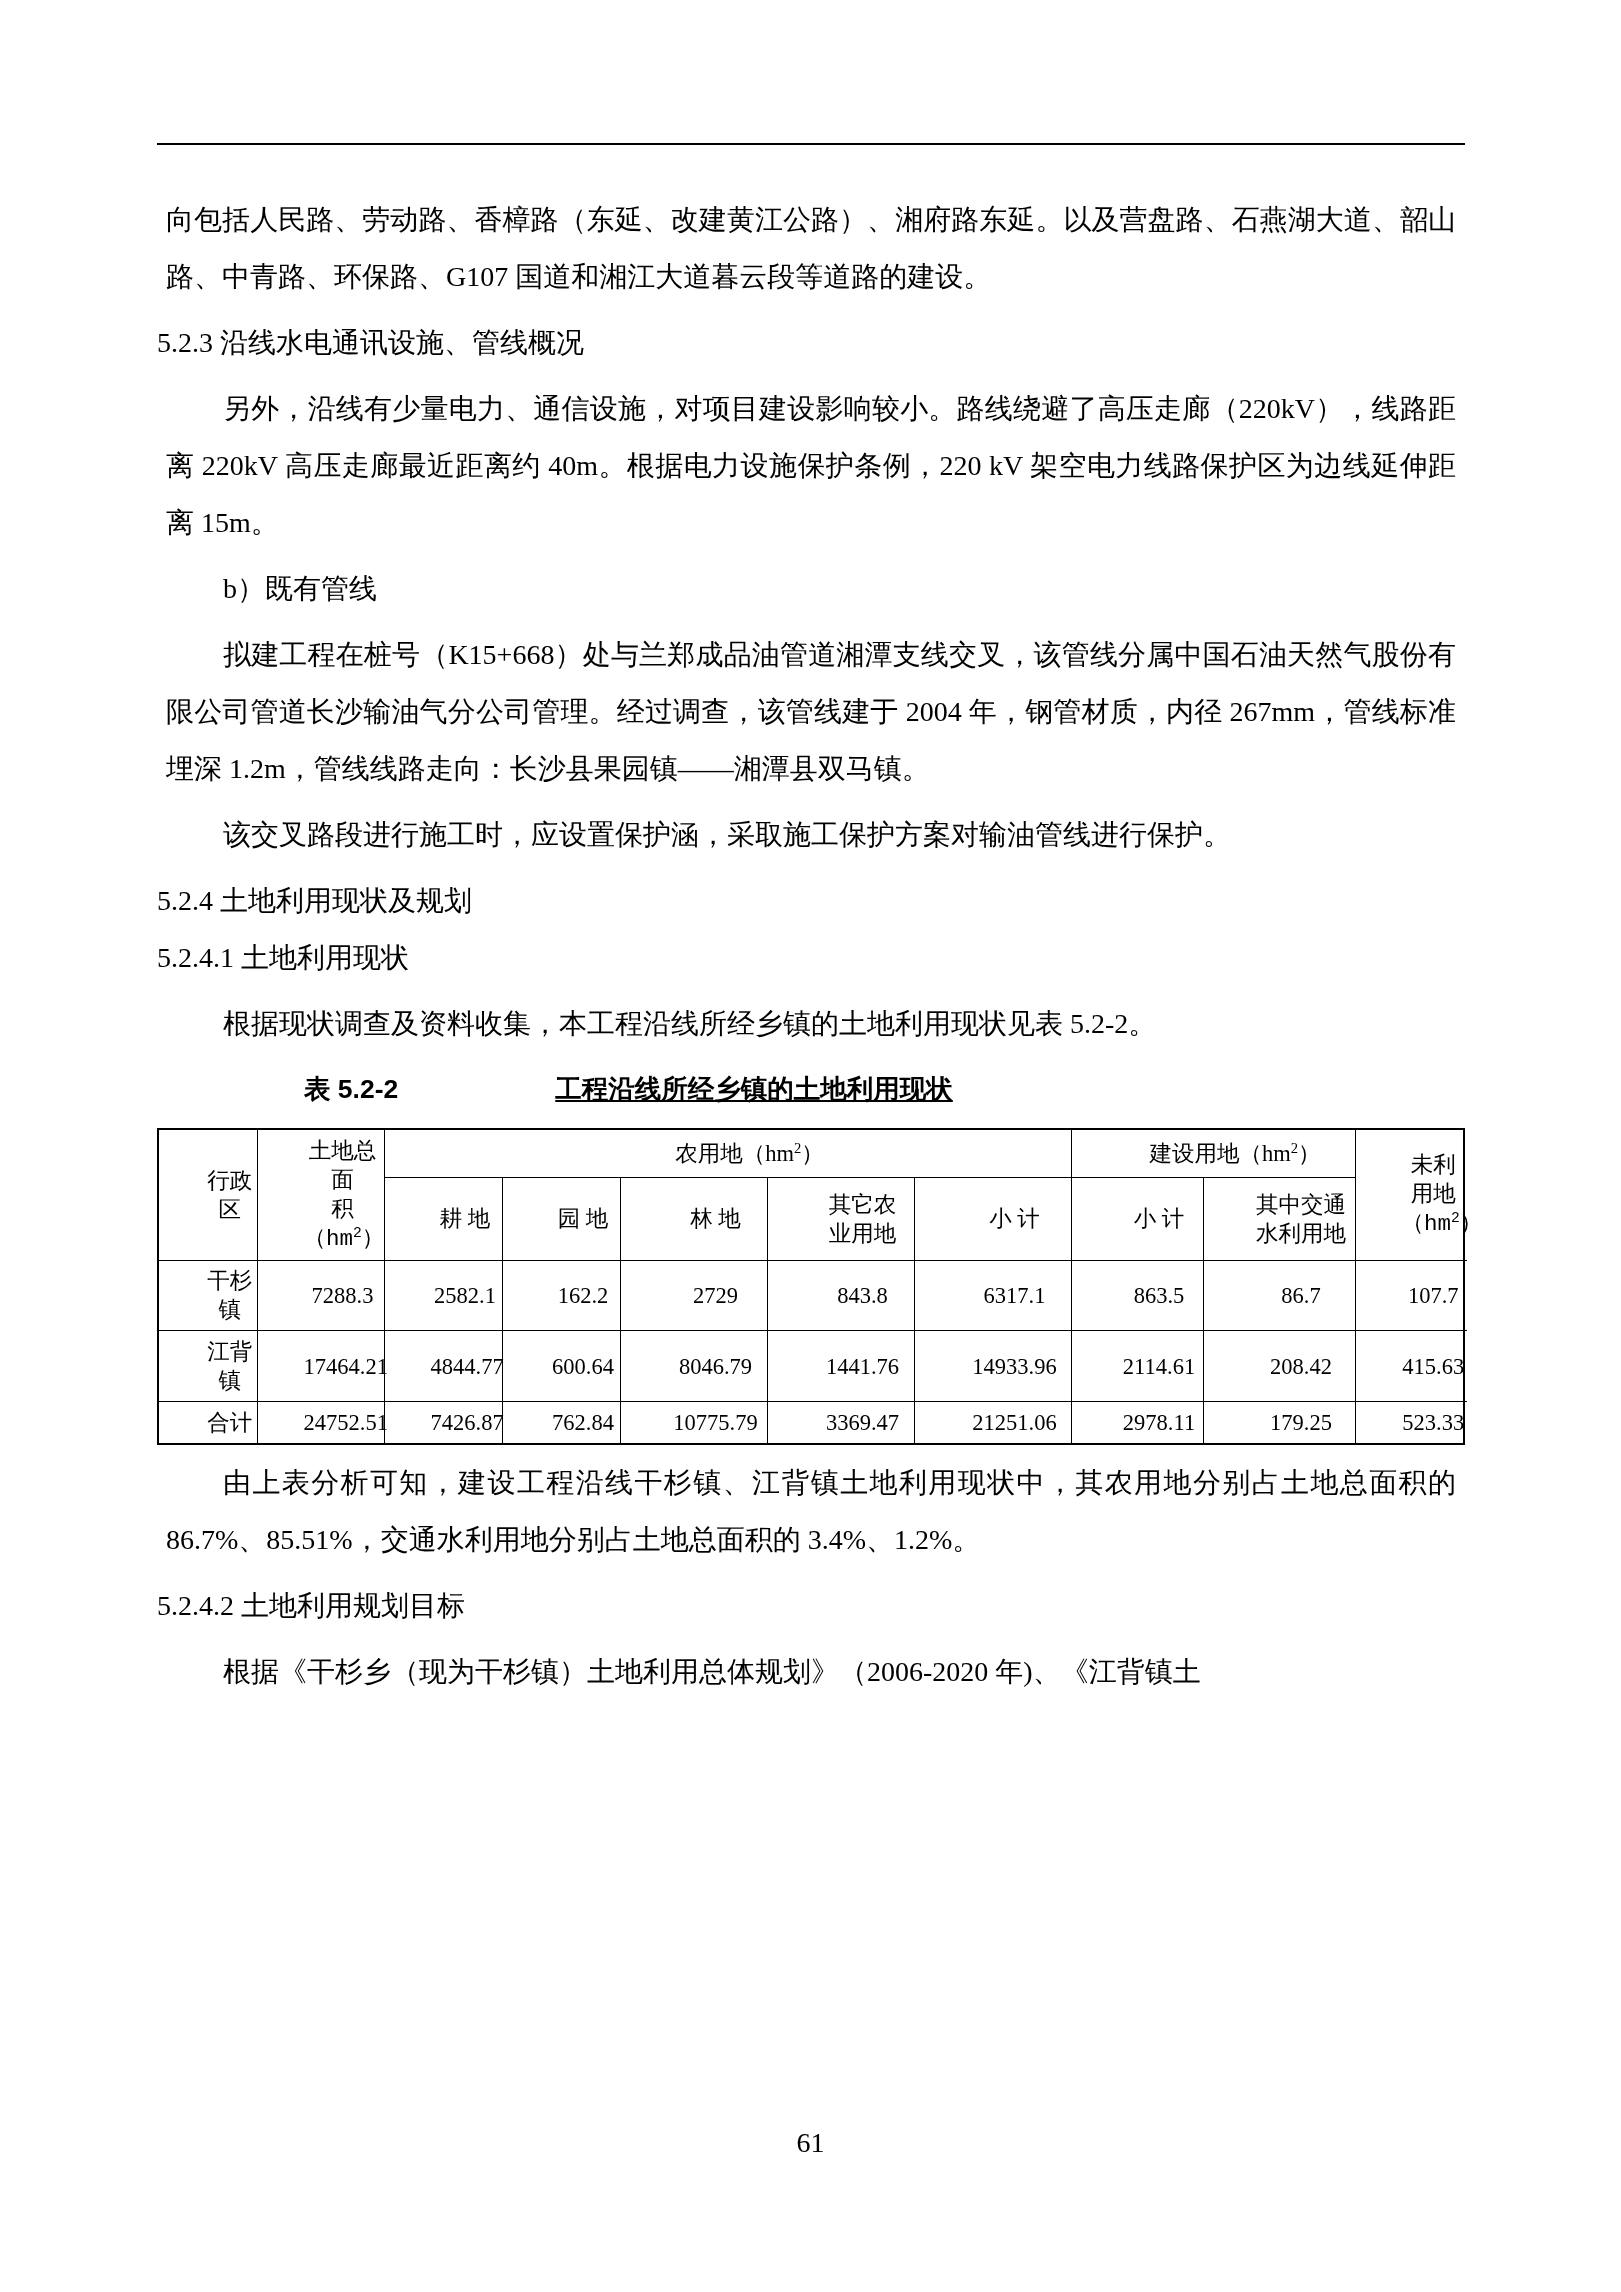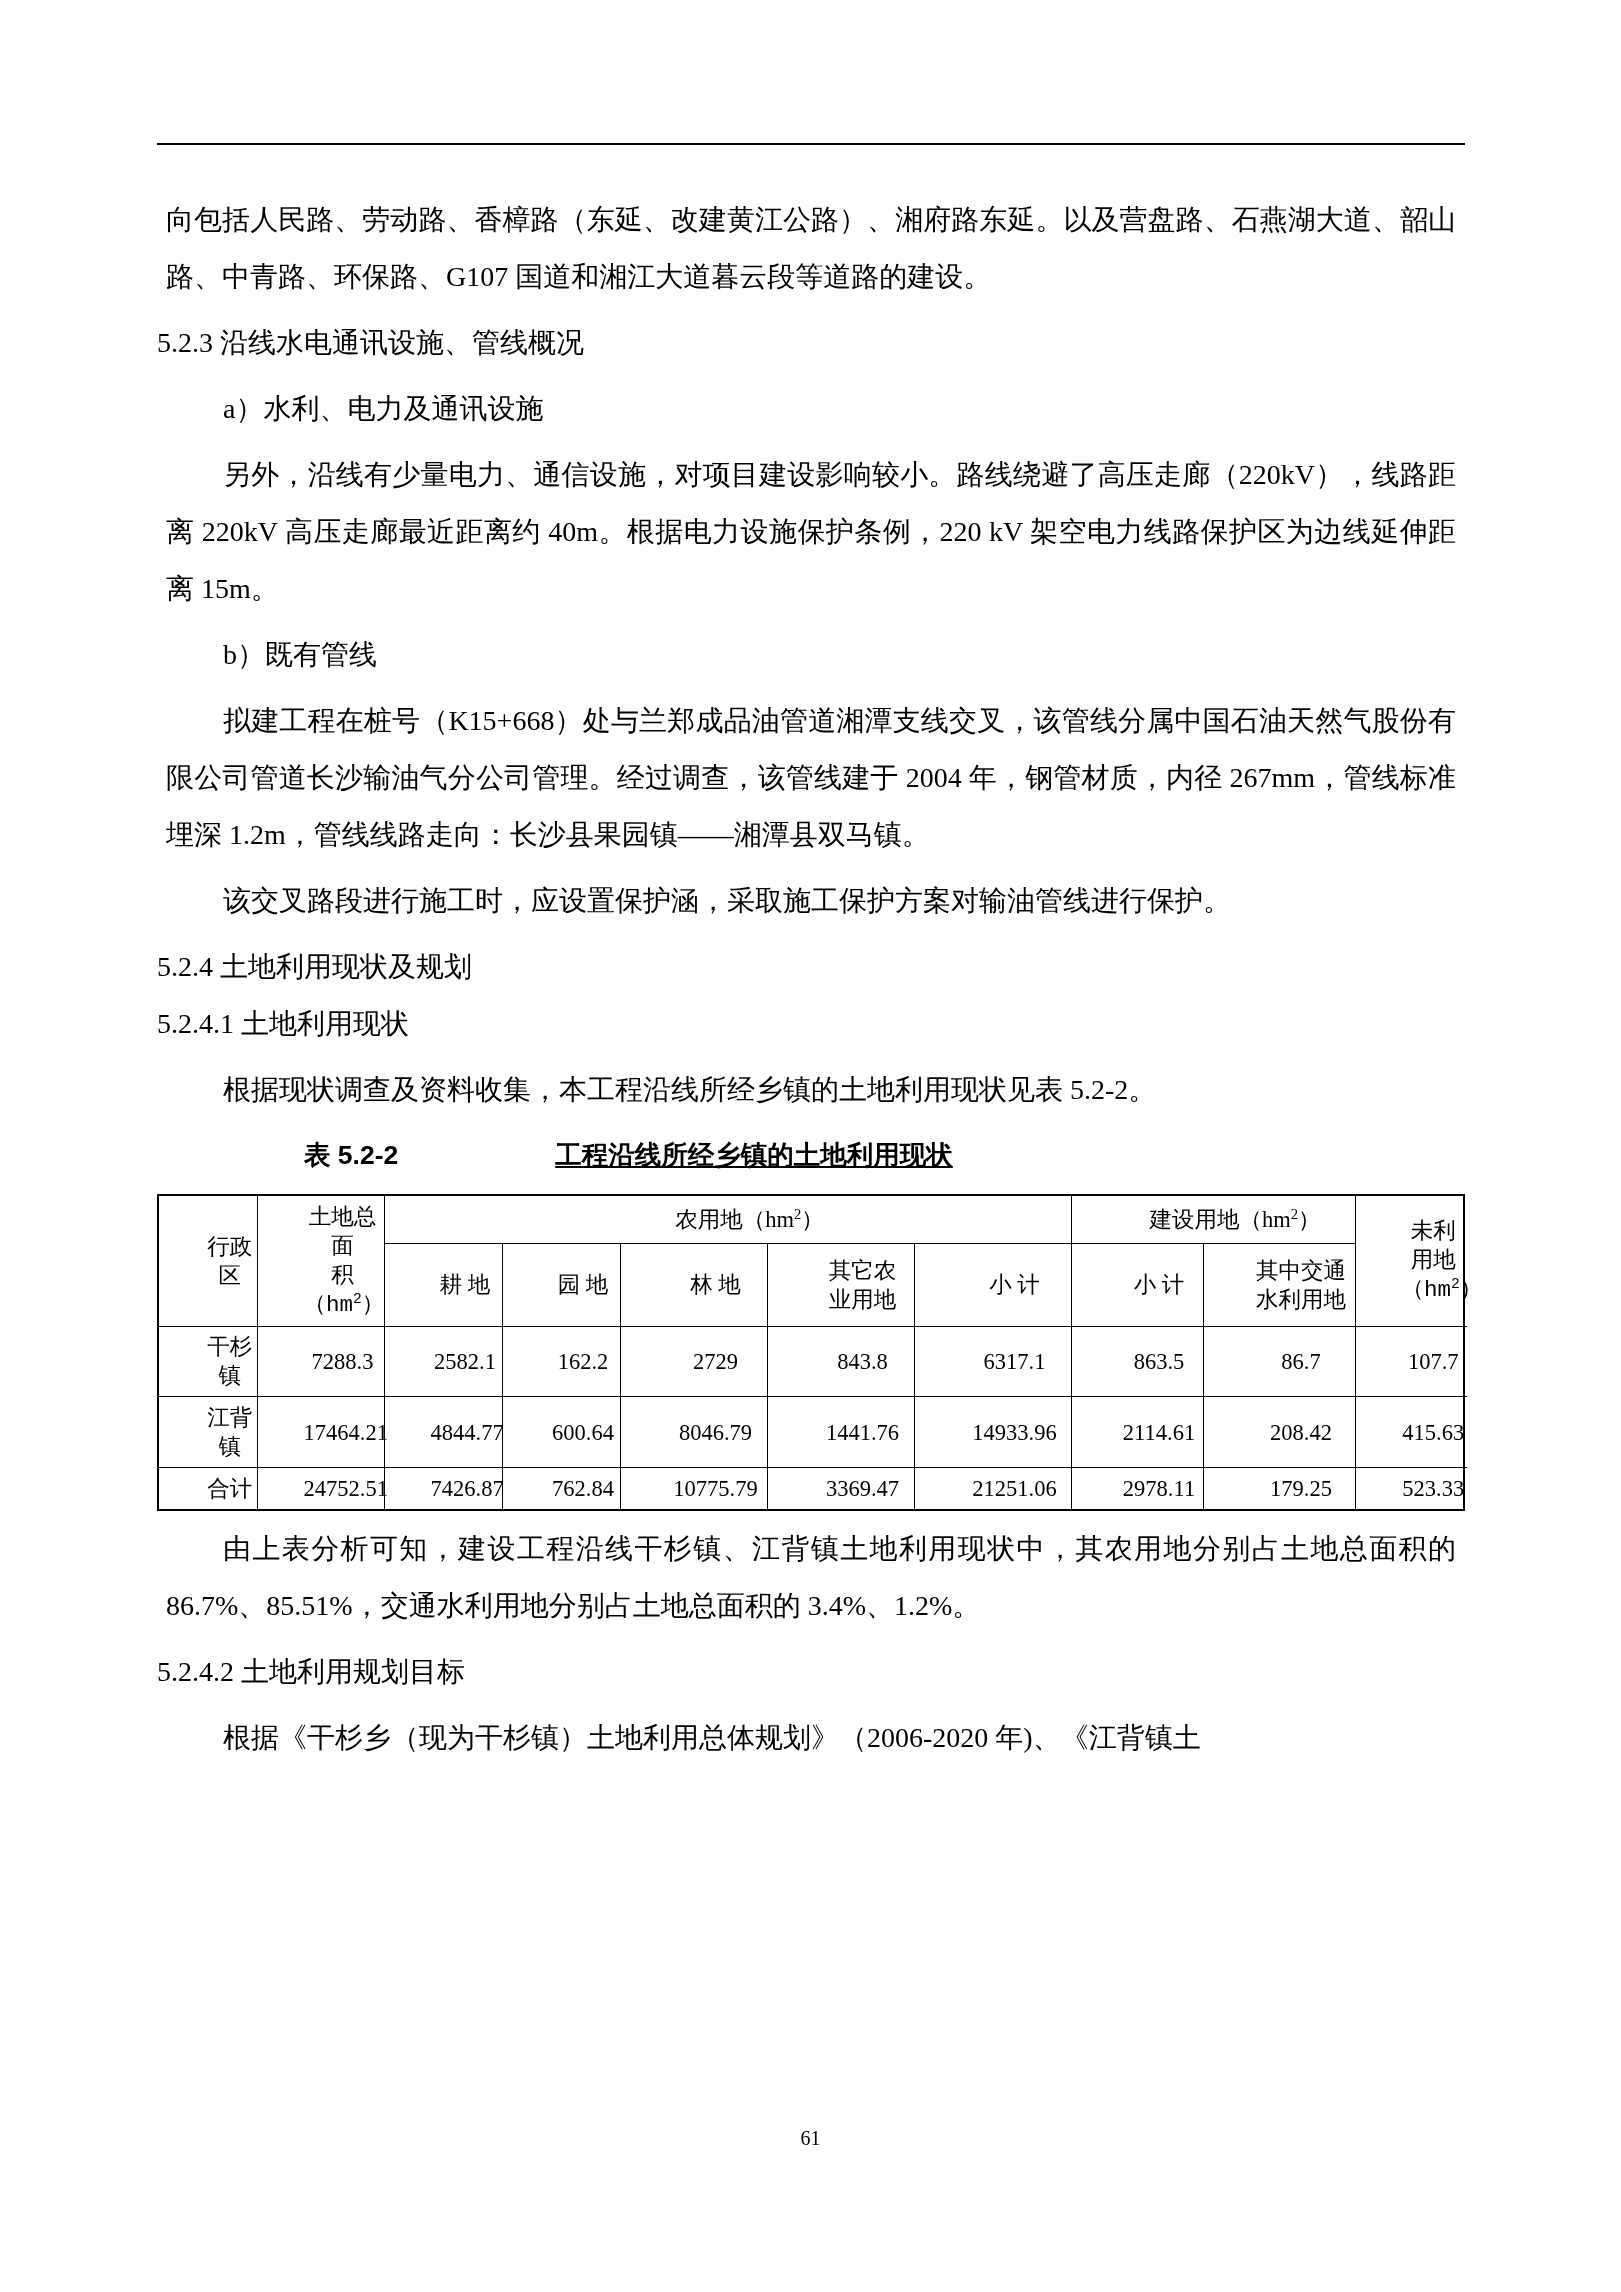--- a/index.html
+++ b/index.html
@@ -117,41 +117,40 @@
     font-size: 0.65em;
     vertical-align: super;
     line-height: 0;
   }
   .pagenum {
     position: absolute;
     top: 2127px;
     left: 0;
     width: 1621px;
     text-align: center;
-    font-size: 20px;
+    font-size: 28px;
     font-family: "Liberation Serif", serif;
   }
   .lat {
     font-family: Liberation Mono, monospace;
   }
 </style>
 </head>
 <body>
 
 <div class="page">
 
   <div class="header-rule"></div>
 
   <div class="content">
 
     <p>向包括人民路、劳动路、香樟路（东延、改建黄江公路）、湘府路东延。以及营盘路、石燕湖大道、韶山路、中青路、环保路、G107 国道和湘江大道暮云段等道路的建设。</p>
 
     <p class="heading">5.2.3 沿线水电通讯设施、管线概况</p>
 
-    <p class="indent">a）水利、电力及通讯设施</p>
 
 
     <p class="indent">另外，沿线有少量电力、通信设施，对项目建设影响较小。路线绕避了高压走廊（220kV），线路距离 220kV 高压走廊最近距离约 40m。根据电力设施保护条例，220 kV 架空电力线路保护区为边线延伸距离 15m。</p>
 
     <p class="indent">b）既有管线</p>
 
     <p class="indent">拟建工程在桩号（K15+668）处与兰郑成品油管道湘潭支线交叉，该管线分属中国石油天然气股份有限公司管道长沙输油气分公司管理。经过调查，该管线建于 2004 年，钢管材质，内径 267mm，管线标准埋深 1.2m，管线线路走向：长沙县果园镇——湘潭县双马镇。</p>
 
     <p class="indent">该交叉路段进行施工时，应设置保护涵，采取施工保护方案对输油管线进行保护。</p>
 

